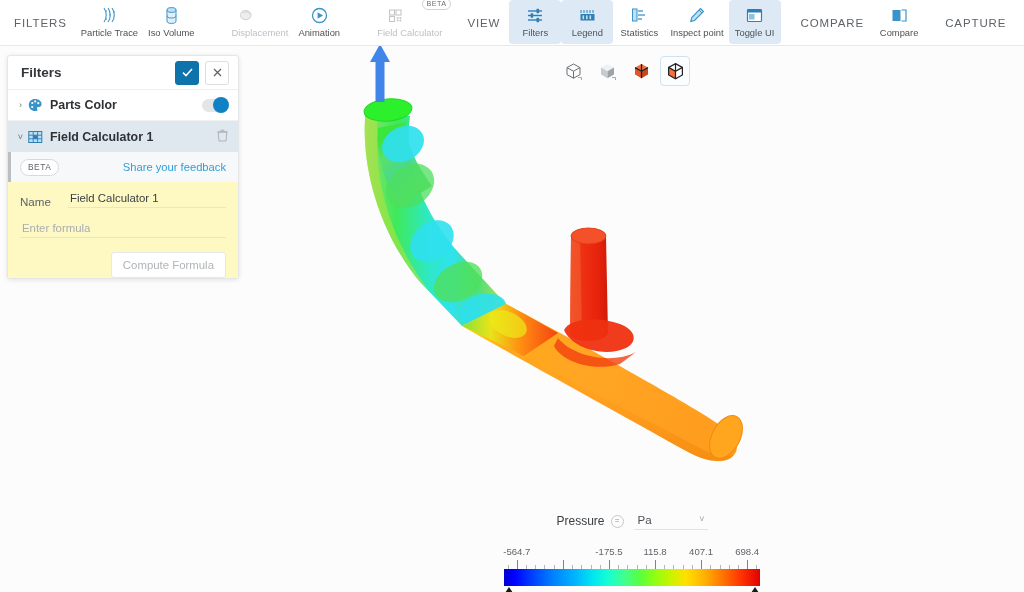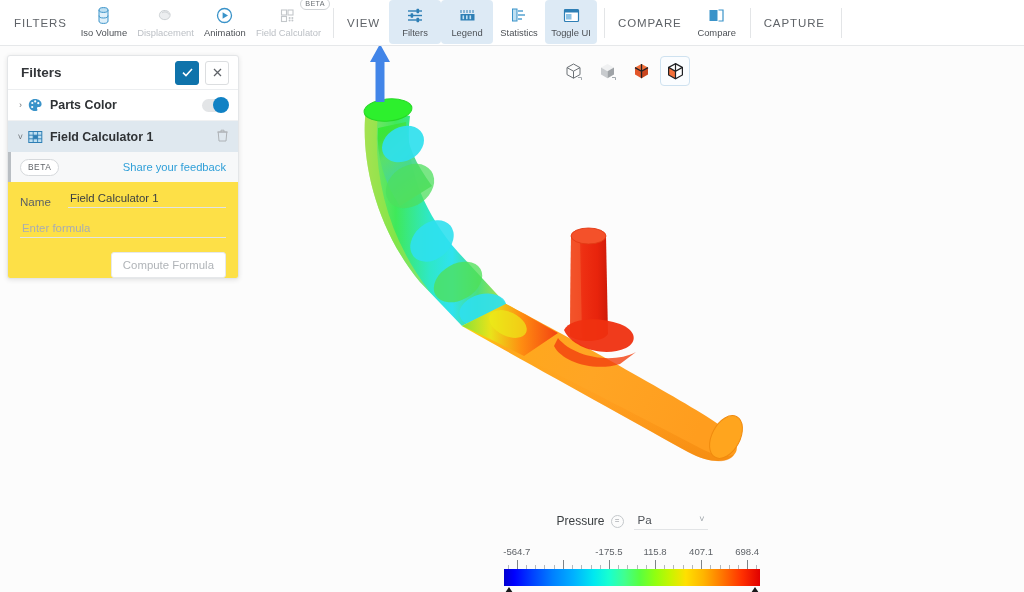--- a/index.html
+++ b/index.html
@@ -33,21 +33,21 @@
     display: flex; flex-direction: column; align-items: center;
     justify-content: flex-start;
     min-width: 52px; padding: 5px 5px 0 5px;
     height: 44px;
     border-radius: 4px;
     cursor: pointer;
   }
   .tb-item.sel { background: #ddeaf5; }
   .tb-item .ico { height: 20px; display: flex; align-items: center; justify-content: center; margin-bottom: 3px; }
   .tb-item .lbl { font-size: 9.4px; color: #4d5156; white-space: nowrap; line-height: 1; }
-  .tb-item.dis .lbl { color: #bdc1c6; }
+  .tb-item.dis .lbl { color: #bdc1c6; margin-left: 27px; }
   .tb-sep { width: 1px; height: 30px; background: #e3e5e7; align-self: center; margin: 0 7px; }
   .beta-pill {
     position: absolute; top: -2px; right: -4px;
     font-size: 7.2px; letter-spacing: .4px;
     border: 1px solid #d0d3d6; border-radius: 8px;
     background: #fff; color: #6b7075;
     padding: 1px 4px; line-height: 1.15;
   }
 
   
@@ -102,21 +102,21 @@
     display: flex; align-items: center; justify-content: space-between;
     height: 30px; padding: 0 12px 0 9px;
   }
   .beta-tag {
     font-size: 8.4px; letter-spacing: .5px; color: #5f6368;
     border: 1px solid #d6d9dc; border-radius: 9px;
     background: #fff; padding: 2.5px 7px;
   }
   .feedback-link { font-size: 11.2px; color: #2f9fd8; cursor: pointer; }
 
-  .form-area { background: #fde047; padding: 10px 12px 0 12px; }
+  .form-area { background: #fef9c3; padding: 10px 12px 0 12px; }
   .fld-row { display: flex; align-items: flex-end; margin-bottom: 14px; }
   .fld-label { font-size: 11.6px; color: #5c6165; width: 96px; }
   .fld-input {
     flex: 1; font-size: 11.4px; color: #3c4043;
     border: none; border-bottom: 1px solid #e1e3e5;
     padding: 0 2px 3px 2px; outline: none;
     background: transparent; font-family: inherit;
   }
   .fld-input.wide { width: 100%; flex: none; }
   .fld-input::placeholder { color: #a9adb1; }
@@ -200,20 +200,38 @@
 <body>
 
 <div id="app">
 
   <div class="toolbar">
 
     <div class="tb-group">
       <div class="tb-group-label">FILTERS</div>
 
 
+      <div class="tb-item">
+        <div class="ico">
+          <svg width="17" height="18" viewBox="0 0 17 18">
+              <g stroke="#3a93c9" stroke-width="1.1" fill="none">
+                <path d="M3 2 C6 6 6 12 3 16"></path>
+                <path d="M7 2 C10 6 10 12 7 16"></path>
+                <path d="M11 2 C14 6 14 12 11 16"></path>
+              </g>
+              <g fill="#6aa9d4">
+                <circle cx="5" cy="5" r="1"></circle>
+                <circle cx="9" cy="9" r="1"></circle>
+                <circle cx="13" cy="6" r="1"></circle>
+                <circle cx="5" cy="13" r="1"></circle>
+              </g>
+            </svg>
+        </div>
+        <div class="lbl">Particle Trace</div>
+      </div>
 
 
       <div class="tb-item">
         <div class="ico">
           <svg width="15" height="19" viewBox="0 0 15 19">
               <path d="M3 4 V15 a4.5 2.4 0 0 0 9 0 V4" fill="#dff0fa" stroke="#3a93c9" stroke-width="1"></path>
               <ellipse cx="7.5" cy="4" rx="4.5" ry="2.4" fill="#bfe0f2" stroke="#3a93c9" stroke-width="1"></ellipse>
               <path d="M3 9.6 a4.5 2.4 0 0 0 9 0" fill="none" stroke="#3a93c9" stroke-width="1"></path>
             </svg>
         </div>
@@ -308,20 +326,29 @@
           <svg width="16" height="16" viewBox="0 0 16 16">
               <rect x="1.5" y="2" width="4.5" height="12" fill="#bfe0f2" stroke="#3a93c9" stroke-width="1"></rect>
               <path d="M7 4 H12" stroke="#3a93c9" stroke-width="1.3"></path>
               <path d="M7 8 H14" stroke="#3a93c9" stroke-width="1.3"></path>
               <path d="M7 12 H11" stroke="#3a93c9" stroke-width="1.3"></path>
             </svg>
         </div>
         <div class="lbl">Statistics</div>
       </div>
 
+      <div class="tb-item">
+        <div class="ico">
+          <svg width="16" height="16" viewBox="0 0 16 16">
+              <path d="M11.5 1.5 L14.5 4.5 L5.5 13.5 L1.8 14.4 L2.7 10.6 Z" fill="#bfe0f2" stroke="#3a93c9" stroke-width="1.1"></path>
+              <path d="M10 3 L13 6" stroke="#3a93c9" stroke-width="1"></path>
+            </svg>
+        </div>
+        <div class="lbl">Inspect point</div>
+      </div>
 
       <div class="tb-item sel">
         <div class="ico">
           <svg width="17" height="15" viewBox="0 0 17 15">
               <rect x="1.5" y="1.5" width="14" height="12" rx="1" fill="#fff" stroke="#2e7fb5" stroke-width="1.2"></rect>
               <rect x="1.5" y="1.5" width="14" height="3" fill="#2e7fb5"></rect>
               <rect x="3" y="6" width="5.5" height="5.5" fill="#8cc2e4"></rect>
             </svg>
         </div>
         <div class="lbl">Toggle UI</div>

